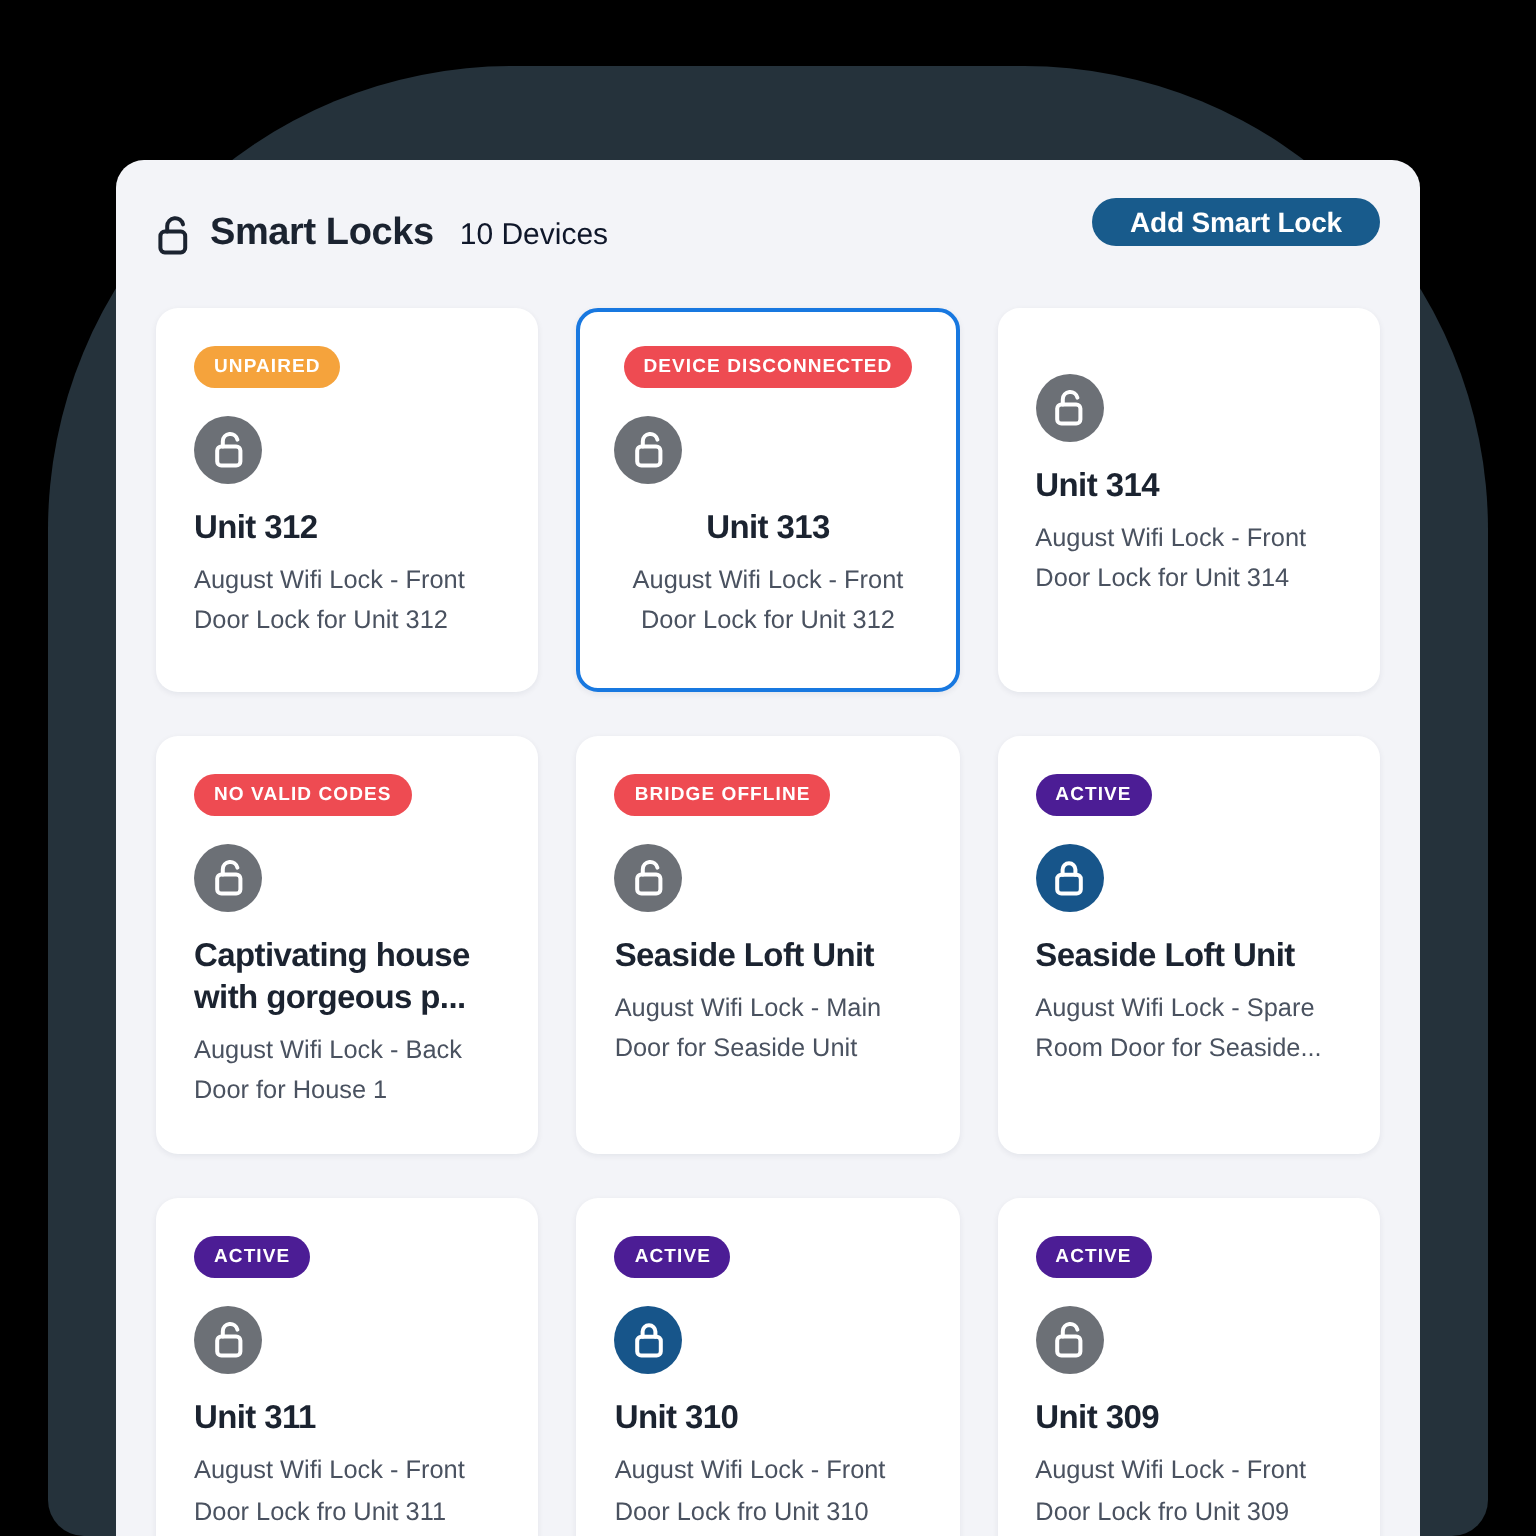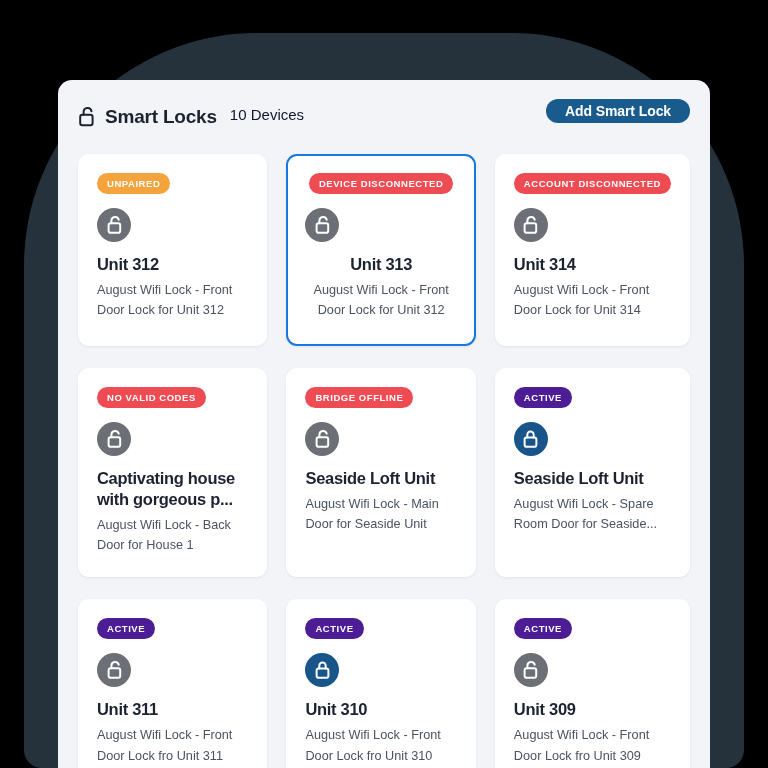--- a/index.html
+++ b/index.html
@@ -31,21 +31,21 @@
   }
 
   
   .panel-header {
     position: relative;
     height: 74px;
     padding: 0 20px 0 20px;
     display: flex;
     align-items: center;
   }
-  .header-left { display: flex; align-items: flex-start; gap: 8px; }
+  .header-left { display: flex; align-items: center; gap: 8px; }
   .header-lock { width: 19px; height: 21px; display: block; }
   .header-title {
     font-size: 19px; font-weight: bold; color: #1b2330;
     letter-spacing: -0.2px;
   }
   .header-count {
     font-size: 15px; color: #0f172a; margin-left: 5px;
   }
   .add-btn {
     position: absolute;
@@ -153,21 +153,21 @@
   <rect x="3.6" y="8.2" width="11.6" height="9.6" rx="2.1" stroke="#fff" stroke-width="2"></rect>
   <path d="M6.4 8.2V5.6a3.7 3.7 0 0 1 7.3-0.8" stroke="#fff" stroke-width="2" stroke-linecap="round"></path>
 </svg>
           </div><div class="card-title">Unit 312</div><div class="card-desc">August Wifi Lock - Front Door Lock for Unit 312</div></div>
         <div class="card selected"><span class="badge red">DEVICE DISCONNECTED</span><div class="lock-circle gray">
             <svg width="19" height="20" viewBox="0 0 19 20" fill="none">
   <rect x="3.6" y="8.2" width="11.6" height="9.6" rx="2.1" stroke="#fff" stroke-width="2"></rect>
   <path d="M6.4 8.2V5.6a3.7 3.7 0 0 1 7.3-0.8" stroke="#fff" stroke-width="2" stroke-linecap="round"></path>
 </svg>
           </div><div class="card-title">Unit 313</div><div class="card-desc">August Wifi Lock - Front Door Lock for Unit 312</div></div>
-        <div class="card"><span class="badge red">ACCOUNT DISCONNECTED</span><div class="lock-circle gray">
+        <div class="card"><div class="lock-circle gray">
             <svg width="19" height="20" viewBox="0 0 19 20" fill="none">
   <rect x="3.6" y="8.2" width="11.6" height="9.6" rx="2.1" stroke="#fff" stroke-width="2"></rect>
   <path d="M6.4 8.2V5.6a3.7 3.7 0 0 1 7.3-0.8" stroke="#fff" stroke-width="2" stroke-linecap="round"></path>
 </svg>
           </div><div class="card-title">Unit 314</div><div class="card-desc">August Wifi Lock - Front Door Lock for Unit 314</div></div>
         <div class="card"><span class="badge red">NO VALID CODES</span><div class="lock-circle gray">
             <svg width="19" height="20" viewBox="0 0 19 20" fill="none">
   <rect x="3.6" y="8.2" width="11.6" height="9.6" rx="2.1" stroke="#fff" stroke-width="2"></rect>
   <path d="M6.4 8.2V5.6a3.7 3.7 0 0 1 7.3-0.8" stroke="#fff" stroke-width="2" stroke-linecap="round"></path>
 </svg>

